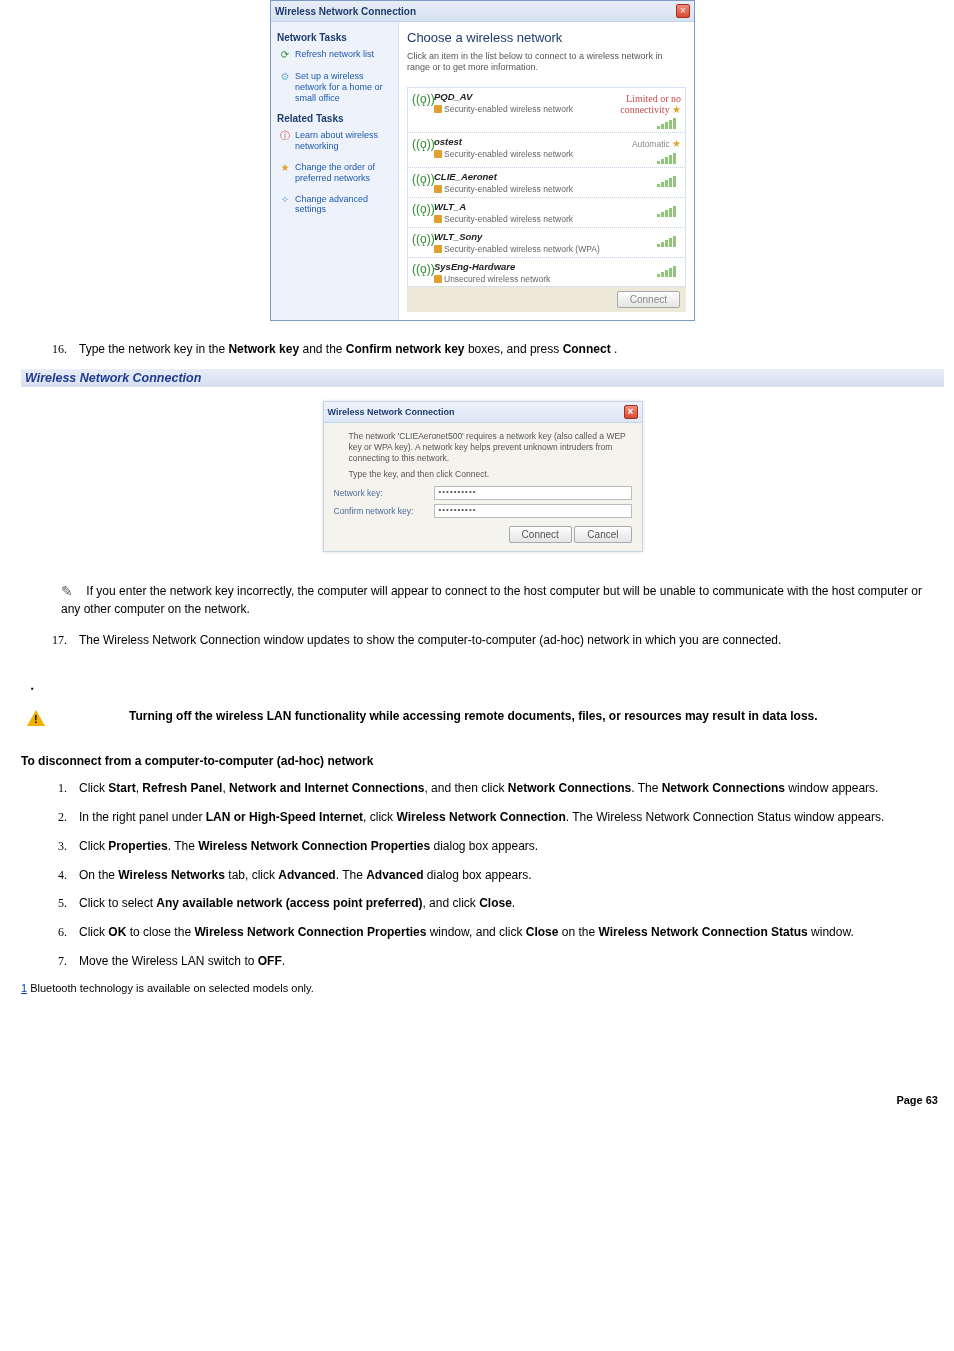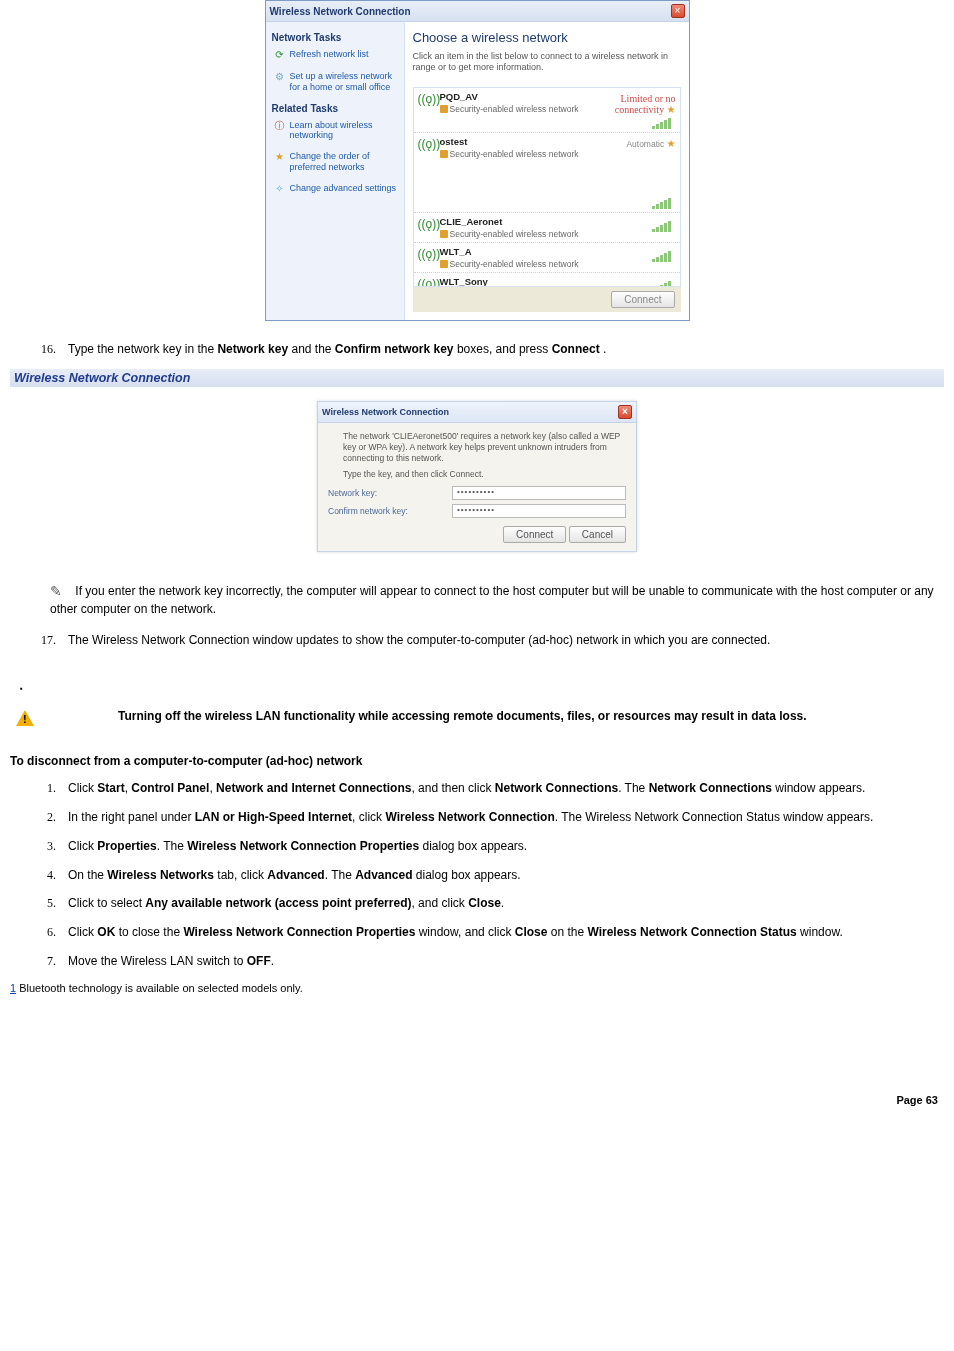--- a/index.html
+++ b/index.html
@@ -6,21 +6,21 @@
   body {
     font-family: Verdana, Geneva, sans-serif;
     font-size: 12px;
     color: #000;
     margin: 0;
     padding: 0;
     width: 954px;
     background: #fff;
   }
   .page {
-    padding: 0 10px 10px 10px;
+    padding: 0 10px 10px 21px;
   }
 
   
   .xp-frame {
     width: 425px;
     margin: 0 auto 20px auto;
     border: 1px solid #7e9bc4;
     background: #fff;
     font-family: Tahoma, sans-serif;
     font-size: 10px;
@@ -41,21 +41,21 @@
     background: linear-gradient(#f08b7a,#d84b2f);
     border: 1px solid #a03020;
     color: #fff;
     font-size: 10px;
     line-height: 12px;
     text-align: center;
     border-radius: 2px;
   }
   .xp-body { display: flex; }
   .xp-side {
-    width: 139px;
+    width: 128px;
     background: #eef3fb;
     padding: 6px;
     border-right: 1px solid #d6e2f2;
     font-size: 9px;
     color: #1f5aaa;
   }
   .xp-side-head { font-weight: bold; color: #1f3b6e; margin: 4px 0 6px 0; font-size: 10px; }
   .xp-side-item { display: flex; gap: 4px; align-items: flex-start; margin: 4px 0 10px 2px; line-height: 1.2; }
   .xp-side-item .ic { width: 12px; height: 12px; flex: 0 0 12px; display:flex; align-items:center; justify-content:center; font-size:10px; }
   .ic-refresh { color: #2e8b2e; }
@@ -64,21 +64,21 @@
   .ic-order { color: #e0a030; }
   .ic-adv { color: #6baed6; }
 
   .xp-main { flex: 1; padding: 6px 8px 8px 8px; font-size:9px; color:#555; }
   .xp-main-head { font-size: 13px; color: #1f3b6e; margin: 2px 0 6px 0; }
   .xp-main-desc { font-size: 9px; color: #555; margin-bottom: 14px; line-height: 1.2; }
   .net-list { border: 1px solid #d6e2f2; height: 200px; overflow: hidden; }
   .net-row { display:flex; align-items:flex-start; border-bottom:1px dotted #c4d3e8; padding:3px 4px; min-height:30px; gap:4px; }
   .net-row .wic { width:18px; color:#2e8b2e; font-size:12px; text-align:center; line-height:1; padding-top:2px; }
   .net-row .ninfo { flex:1; }
-  .net-row .nname { font-weight:bold; color:#222; font-size:9.5px; }
+  .net-row .nname { font-weight:bold; color:#222; font-size:9.5px;font-style:italic; }
   .net-row .nsec { font-size:8.5px; color:#666; margin-top:2px; display:flex; align-items:center; gap:2px;}
   .net-row .nstat { font-size:8.5px; color:#888; text-align:right; width:70px; padding-top:2px; line-height:1.1;}
   .net-row .bars { width:24px; display:flex; align-items:flex-end; gap:1px; height:12px; margin-top:2px; margin-left:auto; }
   .net-row .b { width:3px; background:#8fc77a; }
   .b1{height:3px}.b2{height:5px}.b3{height:7px}.b4{height:9px}.b5{height:11px}
   .star { color:#e0a030; font-size:10px; }
   .lim { color:#c94b4b; font-size:10px;font-family:Liberation Serif, serif; }
   .shield { width:8px;height:8px;background:#e0a030;border-radius:1px;display:inline-block; }
 
   .xp-footer { text-align:right; padding:4px 6px; background:#ece9d8;}
@@ -116,21 +116,21 @@
     font-weight:bold;
     font-size:9px;
     display:flex;
     align-items:center;
     border-bottom:1px solid #c4d3e8;
   }
   .key-title .t { flex:1; }
   .key-body { padding:8px 10px; color:#555; background:#f5f3ee;}
   .key-body .desc { font-size:8.5px; line-height:1.25; color:#555; margin-bottom:6px;margin-left:15px;}
   .key-row { display:flex; align-items:center; margin:4px 0; }
-  .key-row .lbl { width:124px; color:#4a6a9a; font-size:8.5px; }
+  .key-row .lbl { width:100px; color:#4a6a9a; font-size:8.5px; }
   .key-row .inp { flex:1; border:1px solid #bbb; background:#fff; height:14px; font-size:8px; letter-spacing:1px; padding:0 4px; color:#555; }
   .key-btns { text-align:right; margin-top:8px; }
   .key-btns .xp-btn { color:#555; }
 
   
   .pencil-ic { display:inline-block; width:20px; font-size:14px; color:#555; vertical-align:middle; margin-right:2px;}
 
   
   .bullet-row { display:flex; margin:4px 0 14px 10px; gap:14px; font-size:12px; line-height:1.4;}
   .bullet-sq { font-size:8px; margin-top:4px;}
@@ -205,21 +205,21 @@
                   <div class="b b5"></div>
                 </div>
               </div>
             </div>
             <div class="net-row">
               <div class="wic">((ǫ))</div>
               <div class="ninfo">
                 <div class="nname">ostest</div>
                 <div class="nsec"><span class="shield"></span> Security-enabled wireless network</div>
               </div>
-              <div style="display:flex;flex-direction:column;align-items:flex-end;gap:45px;">
+              <div style="display:flex;flex-direction:column;align-items:flex-end;">
                 <div class="nstat">Automatic <span class="star">★</span></div>
                 <div class="bars">
                   <div class="b b1"></div>
                   <div class="b b2"></div>
                   <div class="b b3"></div>
                   <div class="b b4"></div>
                   <div class="b b5"></div>
                 </div>
               </div>
             </div>
@@ -358,21 +358,21 @@
         <span class="bang">!</span>
       </div>
     <div><span class="warn-lead"></span><span>Turning off the wireless LAN functionality while accessing remote documents, files, or resources may result in data loss.</span></div>
   </div>
 
   <div class="head2">To disconnect from a computer-to-computer (ad-hoc) network</div>
 
   <div class="ol-row">
     <div class="ol-num">1.</div>
     <div class="ol-txt">
-      <span>Click </span><b>Start</b><span>, </span><b>Control Panel</b><span>, </span><b>Network and Internet Connections</b><span>, and then click </span><b>Network Connections</b><span>. The </span><b>Network Connections</b><span> window appears.</span>
+      <span>Click </span><b>Start</b><span>, </span><b>Refresh Panel</b><span>, </span><b>Network and Internet Connections</b><span>, and then click </span><b>Network Connections</b><span>. The </span><b>Network Connections</b><span> window appears.</span>
     </div>
   </div>
   <div class="ol-row">
     <div class="ol-num">2.</div>
     <div class="ol-txt">
       <span>In the right panel under </span><b>LAN or High-Speed Internet</b><span>, click </span><b>Wireless Network Connection</b><span>. The Wireless Network Connection Status window appears.</span>
     </div>
   </div>
   <div class="ol-row">
     <div class="ol-num">3.</div>

